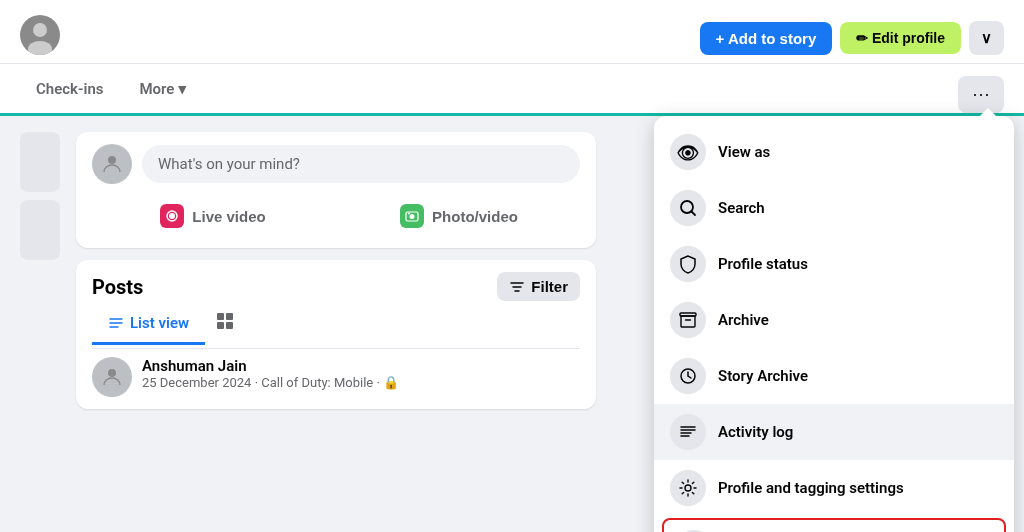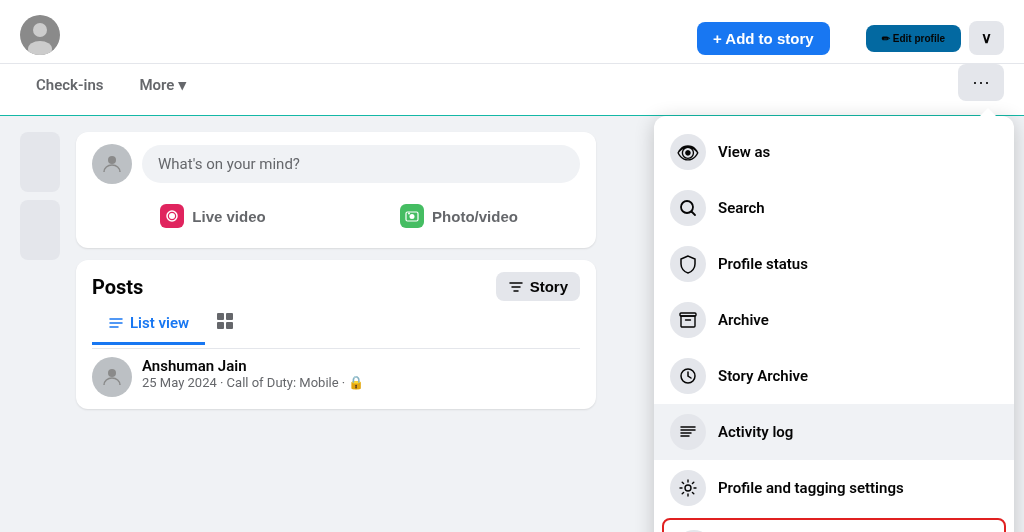--- a/index.html
+++ b/index.html
@@ -53,52 +53,51 @@
       border-radius: 8px;
       padding: 8px 16px;
       font-size: 15px;
       font-weight: 600;
       cursor: pointer;
       display: flex;
       align-items: center;
       gap: 6px;
     }
     .btn-edit-profile {
-      background: #0369a1;
+      background: #bef264;
       color: #050505;
       border: none;
       border-radius: 8px;
       padding: 8px 16px;
-      font-size: 10px;
+      font-size: 14px;
       font-weight: 600;
       cursor: pointer;
       display: flex;
       align-items: center;
       gap: 6px;
-      margin-left: 28px;
     }
     .btn-more-dropdown {
       background: #e4e6eb;
       color: #050505;
       border: none;
       border-radius: 8px;
       padding: 8px 12px;
       font-size: 15px;
       font-weight: 600;
       cursor: pointer;
     }
 
     
     .nav-tabs {
       display: flex;
-      align-items: flex-start;
+      align-items: flex-end;
       justify-content: space-between;
       padding: 0 20px;
       background: #fff;
-      border-bottom: 1px solid #14b8a6;
+      border-bottom: 3px solid #14b8a6;
       height: 52px;
     }
     .nav-tabs-left {
       display: flex;
       align-items: center;
       gap: 4px;
     }
     .tab-item {
       padding: 12px 16px;
       font-size: 15px;
@@ -443,21 +442,21 @@
       </div>
     </div>
 
     <div class="posts-section">
       <div class="posts-header">
         <span class="posts-title">Posts</span>
         <button class="filter-btn">
           <svg width="16" height="16" viewBox="0 0 16 16" fill="none">
             <path d="M2 4h12M4 8h8M6 12h4" stroke="#050505" stroke-width="1.5" stroke-linecap="round"></path>
           </svg>
-          <span>Story</span>
+          <span>Filter</span>
         </button>
       </div>
       <div class="view-tabs">
         <div class="view-tab">
           <svg width="16" height="16" viewBox="0 0 16 16" fill="none">
             <path d="M2 4h12M2 8h12M2 12h8" stroke="#1877f2" stroke-width="1.5" stroke-linecap="round"></path>
           </svg>
           <span>List view</span>
         </div>
         <div class="view-tab-inactive">
@@ -471,21 +470,21 @@
       </div>
       <div class="post-item">
         <div class="post-user-avatar">
           <svg width="24" height="24" viewBox="0 0 24 24" fill="#8a8a8a">
             <circle cx="12" cy="8" r="4"></circle>
             <path d="M4 20c0-4 3.6-7 8-7s8 3 8 7" stroke="#8a8a8a" fill="none" stroke-width="1.5"></path>
           </svg>
         </div>
         <div class="post-user-info">
           <div class="user-name">Anshuman Jain</div>
-          <div class="post-meta">25 May 2024 · Call of Duty: Mobile · 🔒</div>
+          <div class="post-meta">25 December 2024 · Call of Duty: Mobile · 🔒</div>
         </div>
       </div>
     </div>
   </div>
 
   <div class="dropdown-menu">
     <div class="dropdown-arrow"></div>
 
     <div class="menu-item">
       <div class="menu-icon">👁</div>

